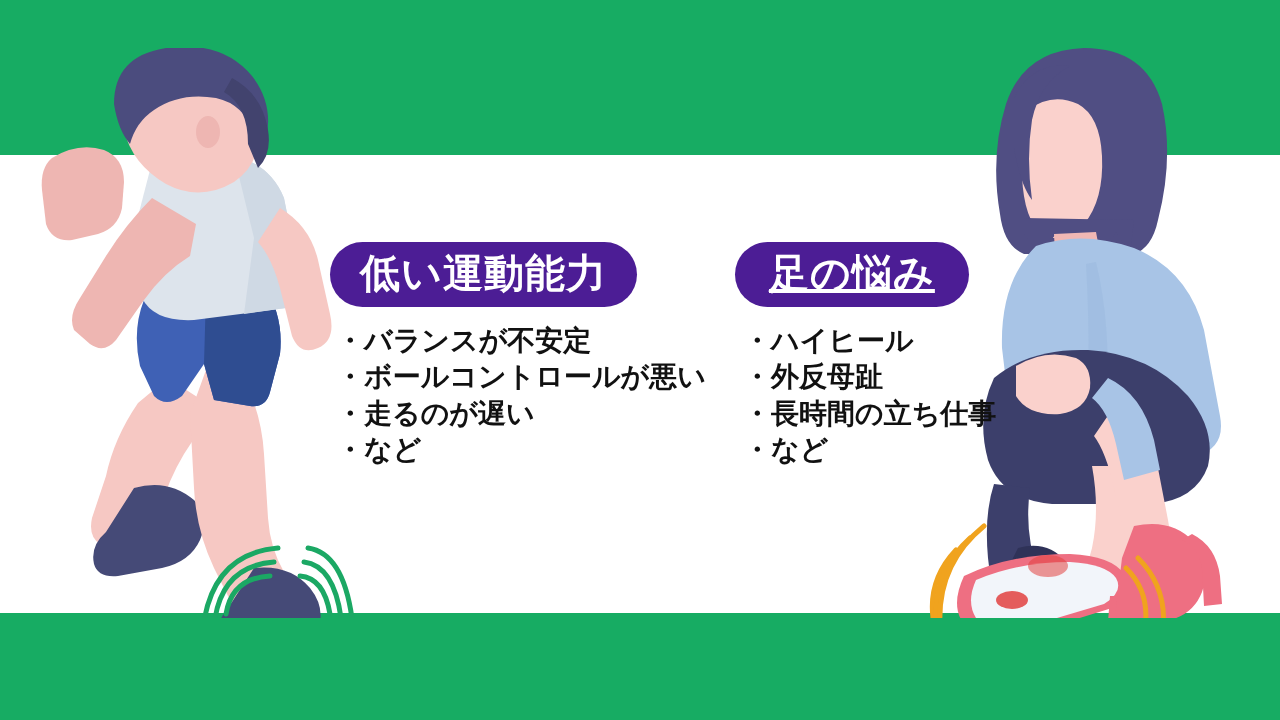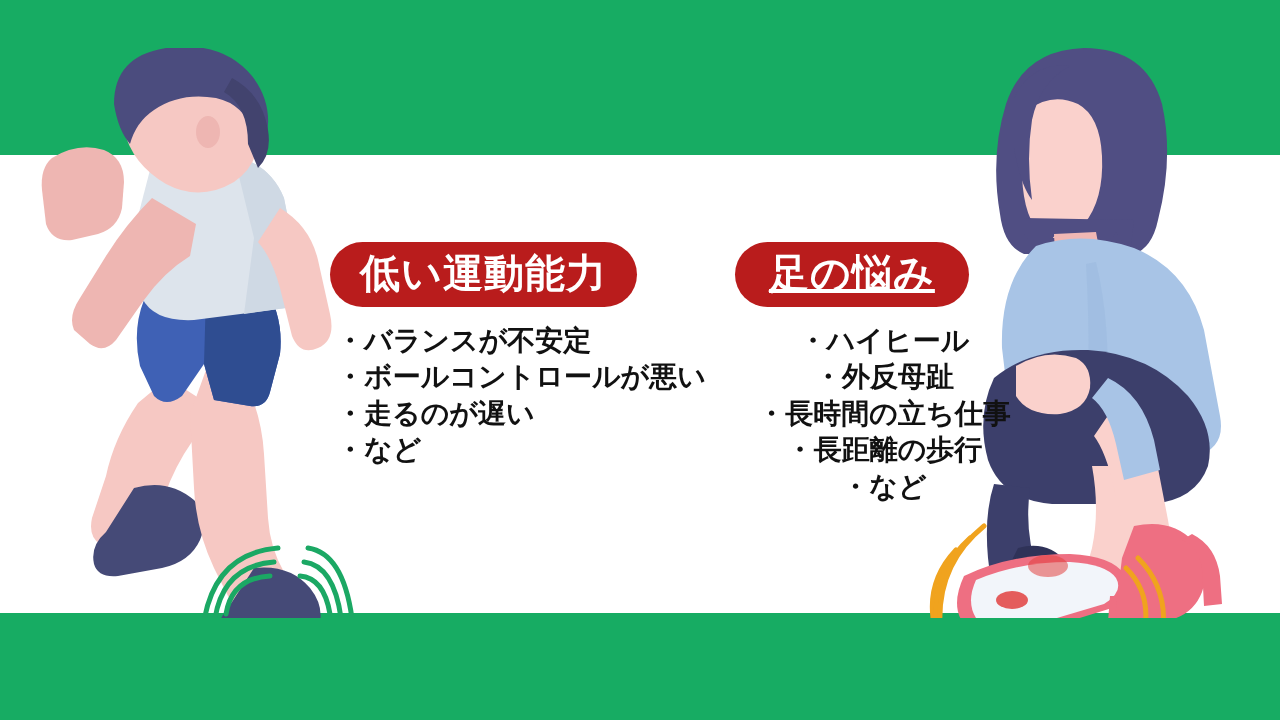--- a/index.html
+++ b/index.html
@@ -27,36 +27,36 @@
   .art{position:absolute;z-index:5;}
   #runner{left:18px;top:48px;}
   #woman{left:920px;top:48px;}
 
   
   .column{position:absolute;z-index:20;}
   #col-left{left:330px;top:242px;width:390px;}
   #col-right{left:735px;top:242px;width:290px;}
 
   .pill{
-    display:inline-block;background:#b91c1c;color:#ffffff;
+    display:inline-block;background:#4c1d95;color:#ffffff;
     border-radius:999px;padding:9px 30px 12px 30px;
     font-size:40px;font-weight:700;line-height:1.1;
     letter-spacing:1px;white-space:nowrap;
     font-family:"Liberation Sans","DejaVu Sans",sans-serif;
   }
   #pill-right{padding-left:34px;padding-right:34px;text-decoration:underline;}
 
   .bullets{margin:16px 0 0 0;padding:0;list-style:none;}
   .bullets li{
     color:#111111;font-size:28px;font-weight:700;line-height:1.30;
     letter-spacing:0px;white-space:nowrap;
     font-family:Liberation Serif, serif;
   }
   #col-left .bullets{margin-left:6px;}
-  #col-right .bullets{margin-left:8px;text-align:center;}
+  #col-right .bullets{margin-left:8px;}
   .bullets li::before{content:"\30FB";margin-right:0px;}
 </style>
 </head>
 <body>
 
 <div id="slide">
 
   <div class="band" id="band-top"></div>
   <div class="band" id="band-bottom"></div>
 
@@ -164,19 +164,18 @@
       <li>など</li>
     </ul>
   </div>
 
   <div class="column" id="col-right">
     <div class="pill" id="pill-right">足の悩み</div>
     <ul class="bullets">
       <li>ハイヒール</li>
       <li>外反母趾</li>
       <li>長時間の立ち仕事</li>
-      <li>長距離の歩行</li>
       <li>など</li>
     </ul>
   </div>
 
 
 </div>
 
 </body></html>

